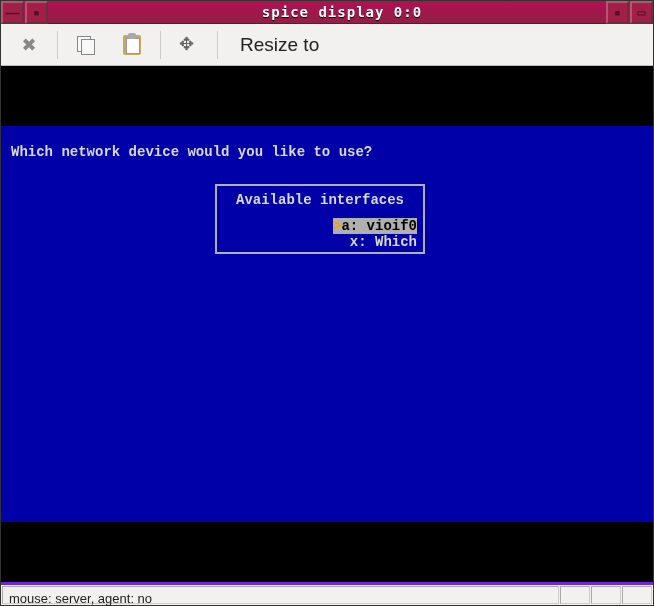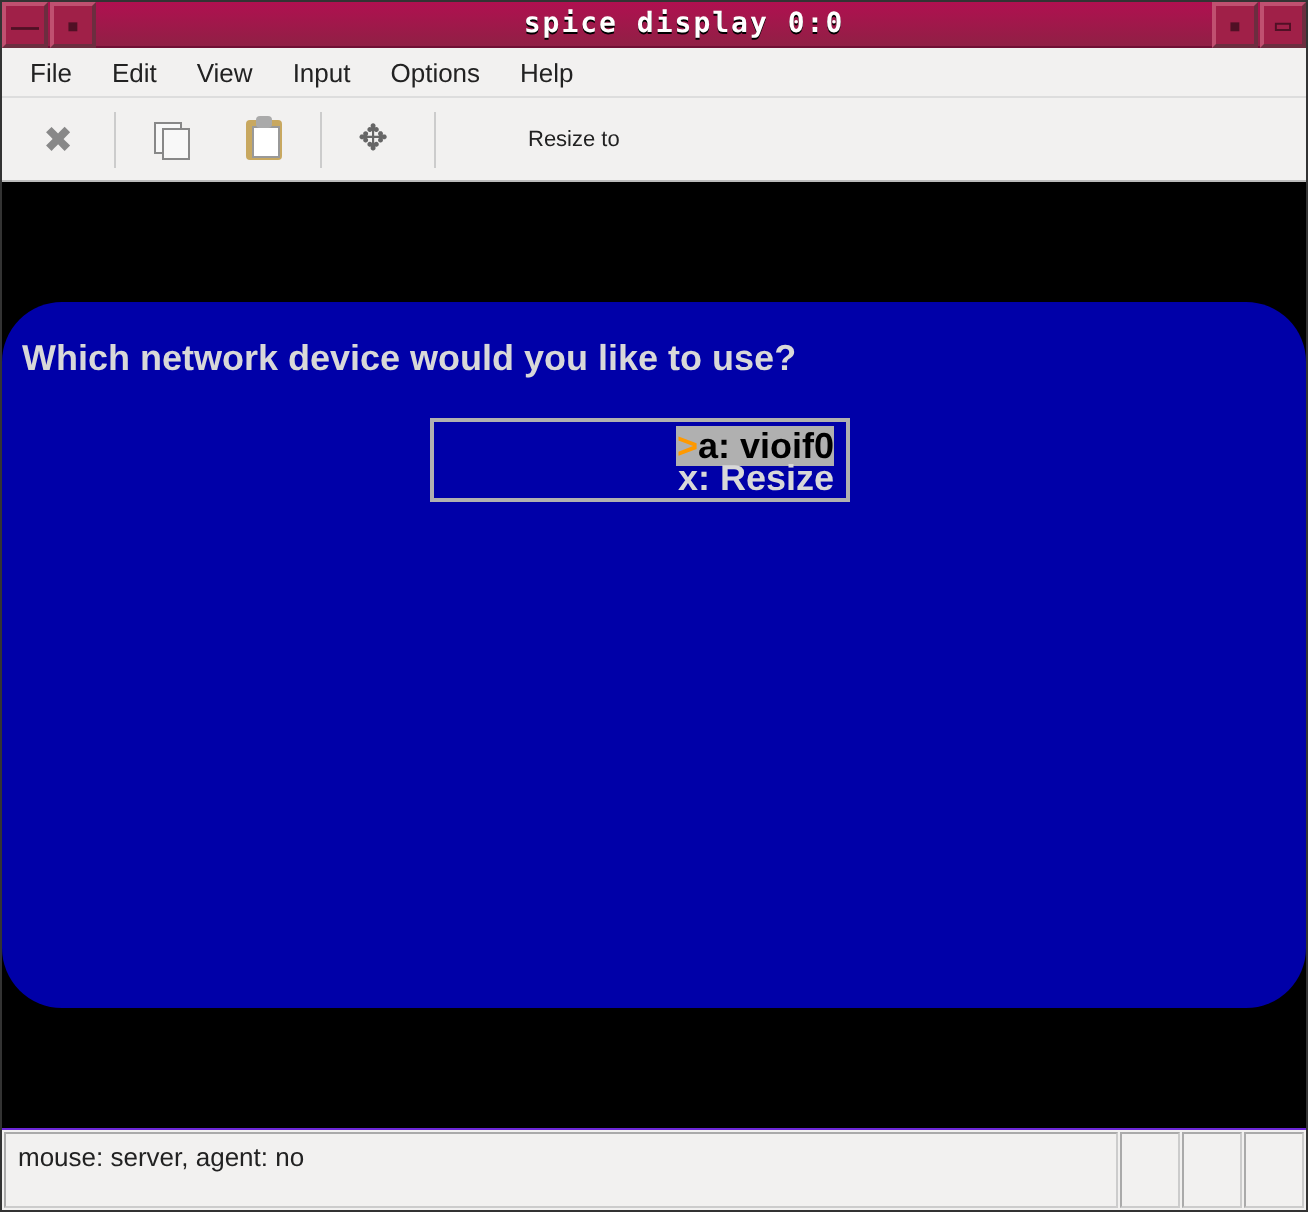--- a/index.html
+++ b/index.html
@@ -85,43 +85,42 @@
     align-items: center;
     justify-content: center;
     color: #666;
   }
   .tool-sep {
     width: 1px;
     height: 28px;
     background: #ccc;
   }
   .tool-label {
-    margin-left: 36px;
+    margin-left: 12px;
     color: #222;
-    font-size: 11px;
+    font-size: 19px;
   }
   .content-area {
     flex: 1;
     background: #000;
     display: flex;
     flex-direction: column;
     min-height: 0;
   }
   .black-top { height: 60px; background: #000; }
   .blue-screen {
     flex: 1;
     background: #0000a8;
     padding: 18px 10px;
-    font-family: Liberation Sans, sans-serif;
-    font-size: 18px;
+    font-family: Liberation Mono, monospace;
+    font-size: 14px;
     color: #d0d0d0;
     font-weight: bold;
     position: relative;
     min-height: 0;
-    border-radius: 30px;
   }
   .prompt-line { color: #d8d8d8; }
   .dialog-box {
     position: absolute;
     top: 58px;
     left: 214px;
     width: 210px;
     border: 2px solid #b0b0b0;
     background: #0000a8;
     padding: 4px 0 2px 0;
@@ -141,23 +140,23 @@
   .dialog-row .caret {
     color: #ff9900;
     background: #b0b0b0;
   }
   .dialog-row .sel {
     background: #b0b0b0;
     color: #000;
   }
   .black-bottom { height: 60px; background: #000; }
   .statusbar {
-    height: 41px;
+    height: 23px;
     background: #f2f1f0;
-    border-top: 1px solid #6d28d9;
+    border-top: 3px solid #6d28d9;
     display: flex;
     align-items: stretch;
     font-size: 13px;
     color: #222;
   }
   .status-main {
     flex: 1;
     padding: 4px 6px;
     border: 1px solid #ccc;
     margin: 1px;
@@ -218,28 +217,20 @@
     <div class="tb-right">
       <div class="tb-btn">
         <span style="font-size:18px;line-height:6px;">▪</span>
       </div>
       <div class="tb-btn">
         <span style="font-size:10px;">▭</span>
       </div>
     </div>
   </div>
 
-  <div class="menubar">
-    <div class="menu-item">File</div>
-    <div class="menu-item">Edit</div>
-    <div class="menu-item">View</div>
-    <div class="menu-item">Input</div>
-    <div class="menu-item">Options</div>
-    <div class="menu-item">Help</div>
-  </div>
 
   <div class="toolbar">
     <div class="tool-btn">
       <span class="ico-x"></span>
     </div>
     <div class="tool-sep"></div>
     <div class="tool-btn">
       <span class="ico-copy"></span>
     </div>
     <div class="tool-btn">
@@ -252,22 +243,23 @@
     <div class="tool-sep"></div>
     <div class="tool-label">Resize to</div>
   </div>
 
   <div class="content-area">
     <div class="black-top"></div>
     <div class="blue-screen">
       <div class="prompt-line">Which network device would you like to use?</div>
 
       <div class="dialog-box">
+        <div class="dialog-header">Available interfaces</div>
         <div class="dialog-row"><span class="caret">&gt;</span><span class="sel">a: vioif0</span></div>
-        <div class="dialog-row"> x: Resize</div>
+        <div class="dialog-row"> x: Which</div>
       </div>
     </div>
     <div class="black-bottom"></div>
   </div>
 
   <div class="statusbar">
     <div class="status-main">mouse: server, agent:  no</div>
     <div class="status-cell"></div>
     <div class="status-cell"></div>
     <div class="status-cell"></div>

